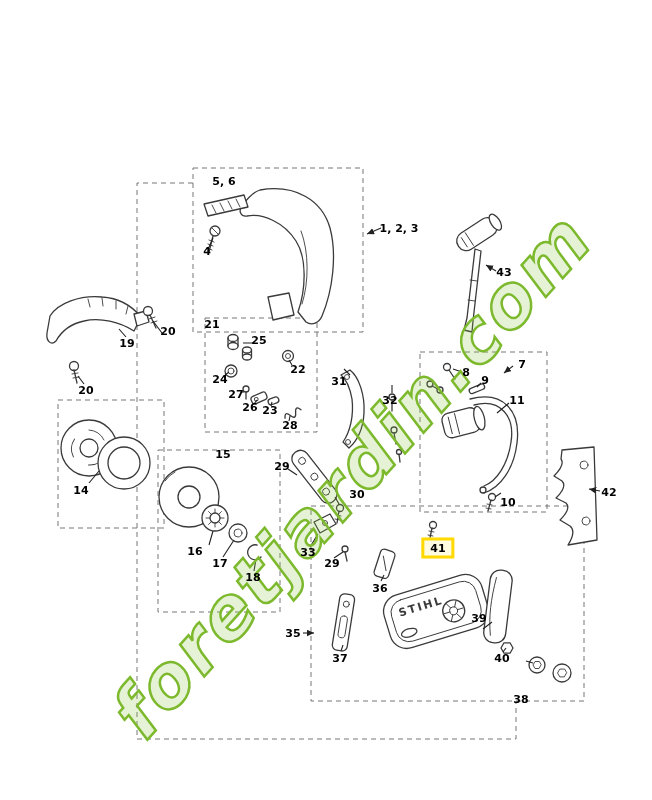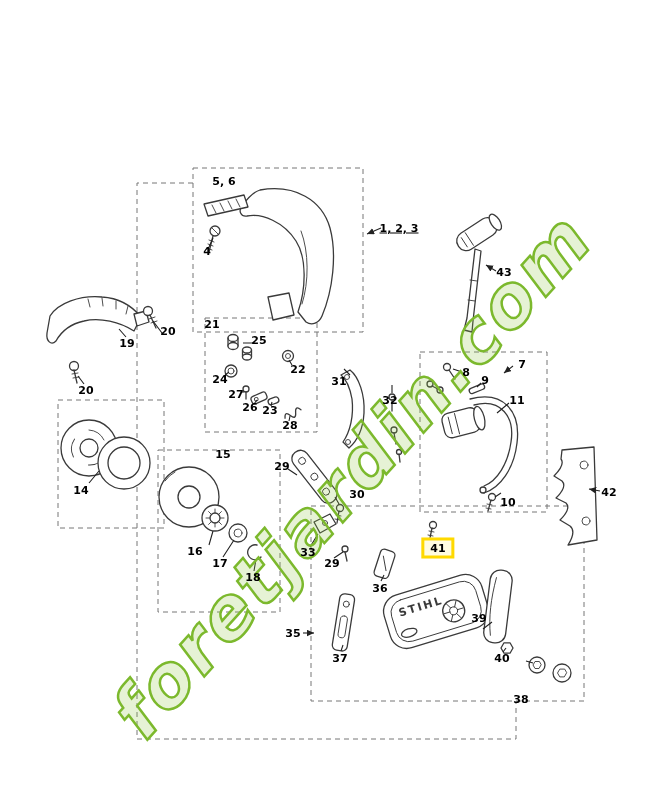--- a/index.html
+++ b/index.html
@@ -263,21 +263,21 @@
       <path d="M209,545 L213,531 M223,557 L234,540 M254,571 L256,559 M310,547 L318,534 M334,558 L343,552"></path>
       <path d="M381,581 L384,575 M341,651 L343,645 M483,629 L492,622 M503,652 L506,648 M526,661 L533,663"></path>
     </g>
   </svg>
 
   <div class="watermark" style="-webkit-text-stroke: 2.5px rgb(124, 185, 45);">foretjardin.com</div>
 
   <div class="labels-layer">
       <div class="part-label" style="left: 224px; top: 181px;">5, 6</div>
       <div class="part-label" style="left: 207px; top: 251px;">4</div>
-      <div class="part-label" style="left: 399px; top: 228px; text-decoration: underline;">1, 2, 3</div>
+      <div class="part-label" style="left: 399px; top: 228px;">1, 2, 3</div>
       <div class="part-label" style="left: 504px; top: 272px;">43</div>
       <div class="part-label" style="left: 127px; top: 343px;">19</div>
       <div class="part-label" style="left: 168px; top: 331px;">20</div>
       <div class="part-label" style="left: 86px; top: 390px;">20</div>
       <div class="part-label" style="left: 212px; top: 324px;">21</div>
       <div class="part-label" style="left: 259px; top: 340px;">25</div>
       <div class="part-label" style="left: 298px; top: 369px;">22</div>
       <div class="part-label" style="left: 220px; top: 379px;">24</div>
       <div class="part-label" style="left: 236px; top: 394px;">27</div>
       <div class="part-label" style="left: 250px; top: 407px;">26</div>

